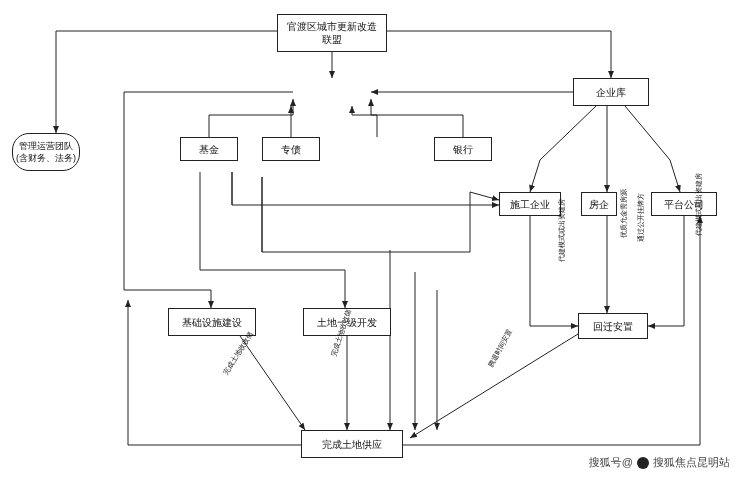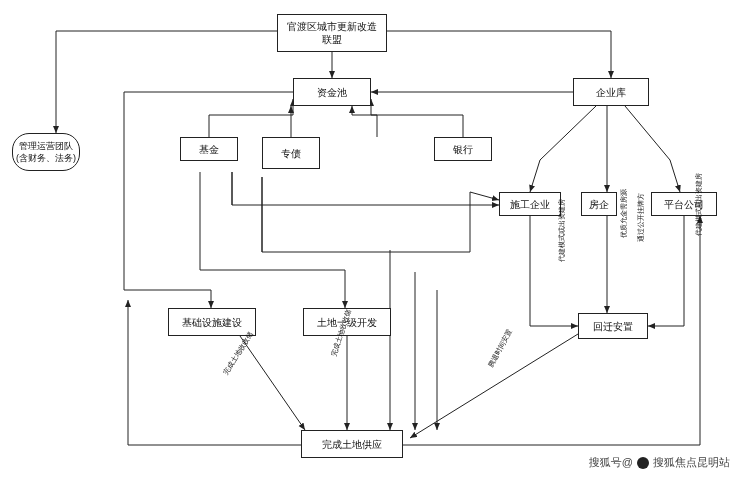--- a/index.html
+++ b/index.html
@@ -122,26 +122,25 @@
       <path d="M437,290 L437,430"></path>
     </g>
     <g stroke="#222222" stroke-width="1" fill="none">
       <path d="M262,177 L262,252"></path>
       <path d="M232,205 L232,172"></path>
     </g>
   </svg>
 
   <div class="node" style="left:277px;top:14px;width:110px;height:38px;">官渡区城市更新改造
 联盟</div>
-  <div class="node" style="left:293px;top:78px;width:78px;height:28px;">资金池</div>
   <div class="node" style="left:573px;top:78px;width:76px;height:28px;">企业库</div>
   <div class="node" style="left:12px;top:133px;width:68px;height:38px;font-size:9px;line-height:12px;border-radius:17px;">管理运营团队
 (含财务、法务)</div>
   <div class="node" style="left:180px;top:137px;width:58px;height:24px;">基金</div>
-  <div class="node" style="left:262px;top:137px;width:58px;height:32px;">专债</div>
+  <div class="node" style="left:262px;top:137px;width:58px;height:24px;">专债</div>
   <div class="node" style="left:434px;top:137px;width:58px;height:24px;">银行</div>
   <div class="node" style="left:499px;top:192px;width:62px;height:24px;">施工企业</div>
   <div class="node" style="left:581px;top:192px;width:36px;height:24px;">房企</div>
   <div class="node" style="left:651px;top:192px;width:66px;height:24px;">平台公司</div>
   <div class="node" style="left:168px;top:308px;width:88px;height:28px;">基础设施建设</div>
   <div class="node" style="left:303px;top:308px;width:88px;height:28px;">土地一级开发</div>
   <div class="node" style="left:578px;top:313px;width:70px;height:26px;">回迁安置</div>
   <div class="node" style="left:301px;top:430px;width:102px;height:28px;">完成土地供应</div>
 
   <div class="edge-label" style="left:558px;top:262px;transform:rotate(-90deg);">代建模式或出资建房</div>

